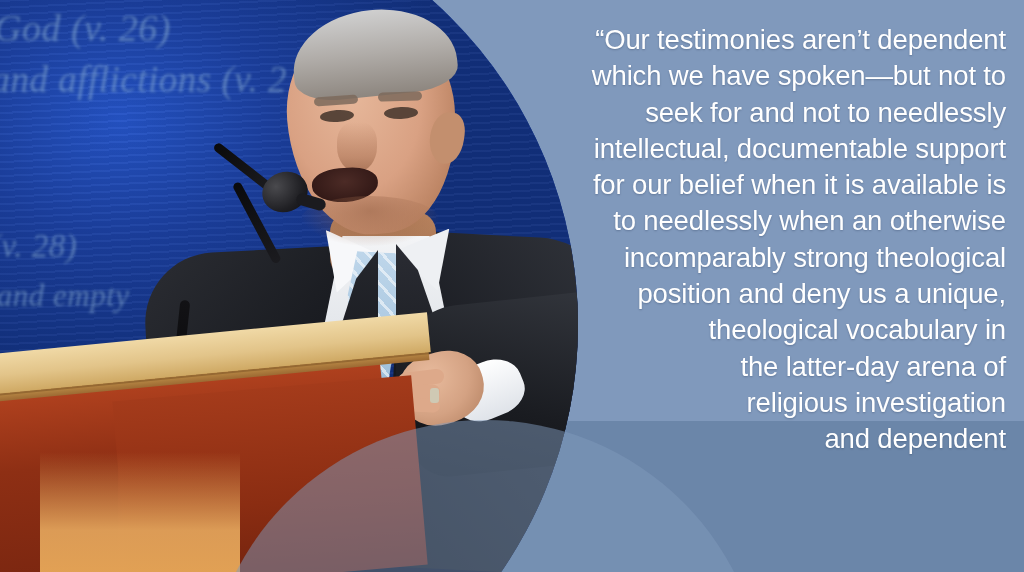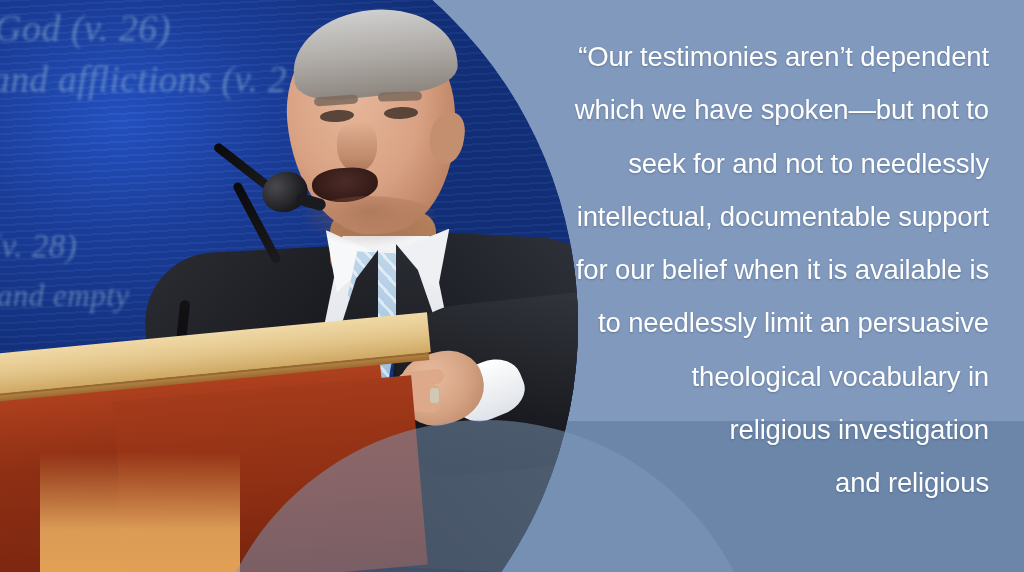--- a/index.html
+++ b/index.html
@@ -306,21 +306,21 @@
     left: 556px;
     top: 22px;
     width: 450px;
     text-align: right;
     color: #ffffff;
     font-size: 27.5px;
     line-height: 36.3px;
     letter-spacing: -0.15px;
     text-shadow: 0 1px 2px rgba(20,40,70,.28);
   }
-  .quote p { margin:17px; }
+  .quote p { margin:0; }
 </style>
 </head>
 <body>
 
 <div class="stage">
 
   <div class="bg-upper"></div>
   <div class="bg-lower"></div>
 
   <div class="photo-clip">
@@ -383,19 +383,22 @@
   </div>
 
   <div class="overlay-circle"></div>
 
   <div class="quote">
     <p>“Our testimonies aren’t dependent</p>
     <p>which we have spoken—but not to</p>
     <p>seek for and not to needlessly</p>
     <p>intellectual, documentable support</p>
     <p>for our belief when it is available is</p>
-    <p>to needlessly limit an persuasive</p>
+    <p>to needlessly when an otherwise</p>
+    <p>incomparably strong theological</p>
+    <p>position and deny us a unique,</p>
     <p>theological vocabulary in</p>
+    <p>the latter-day arena of</p>
     <p>religious investigation</p>
-    <p>and religious</p>
+    <p>and dependent</p>
   </div>
 
 </div>
 
 </body></html>

